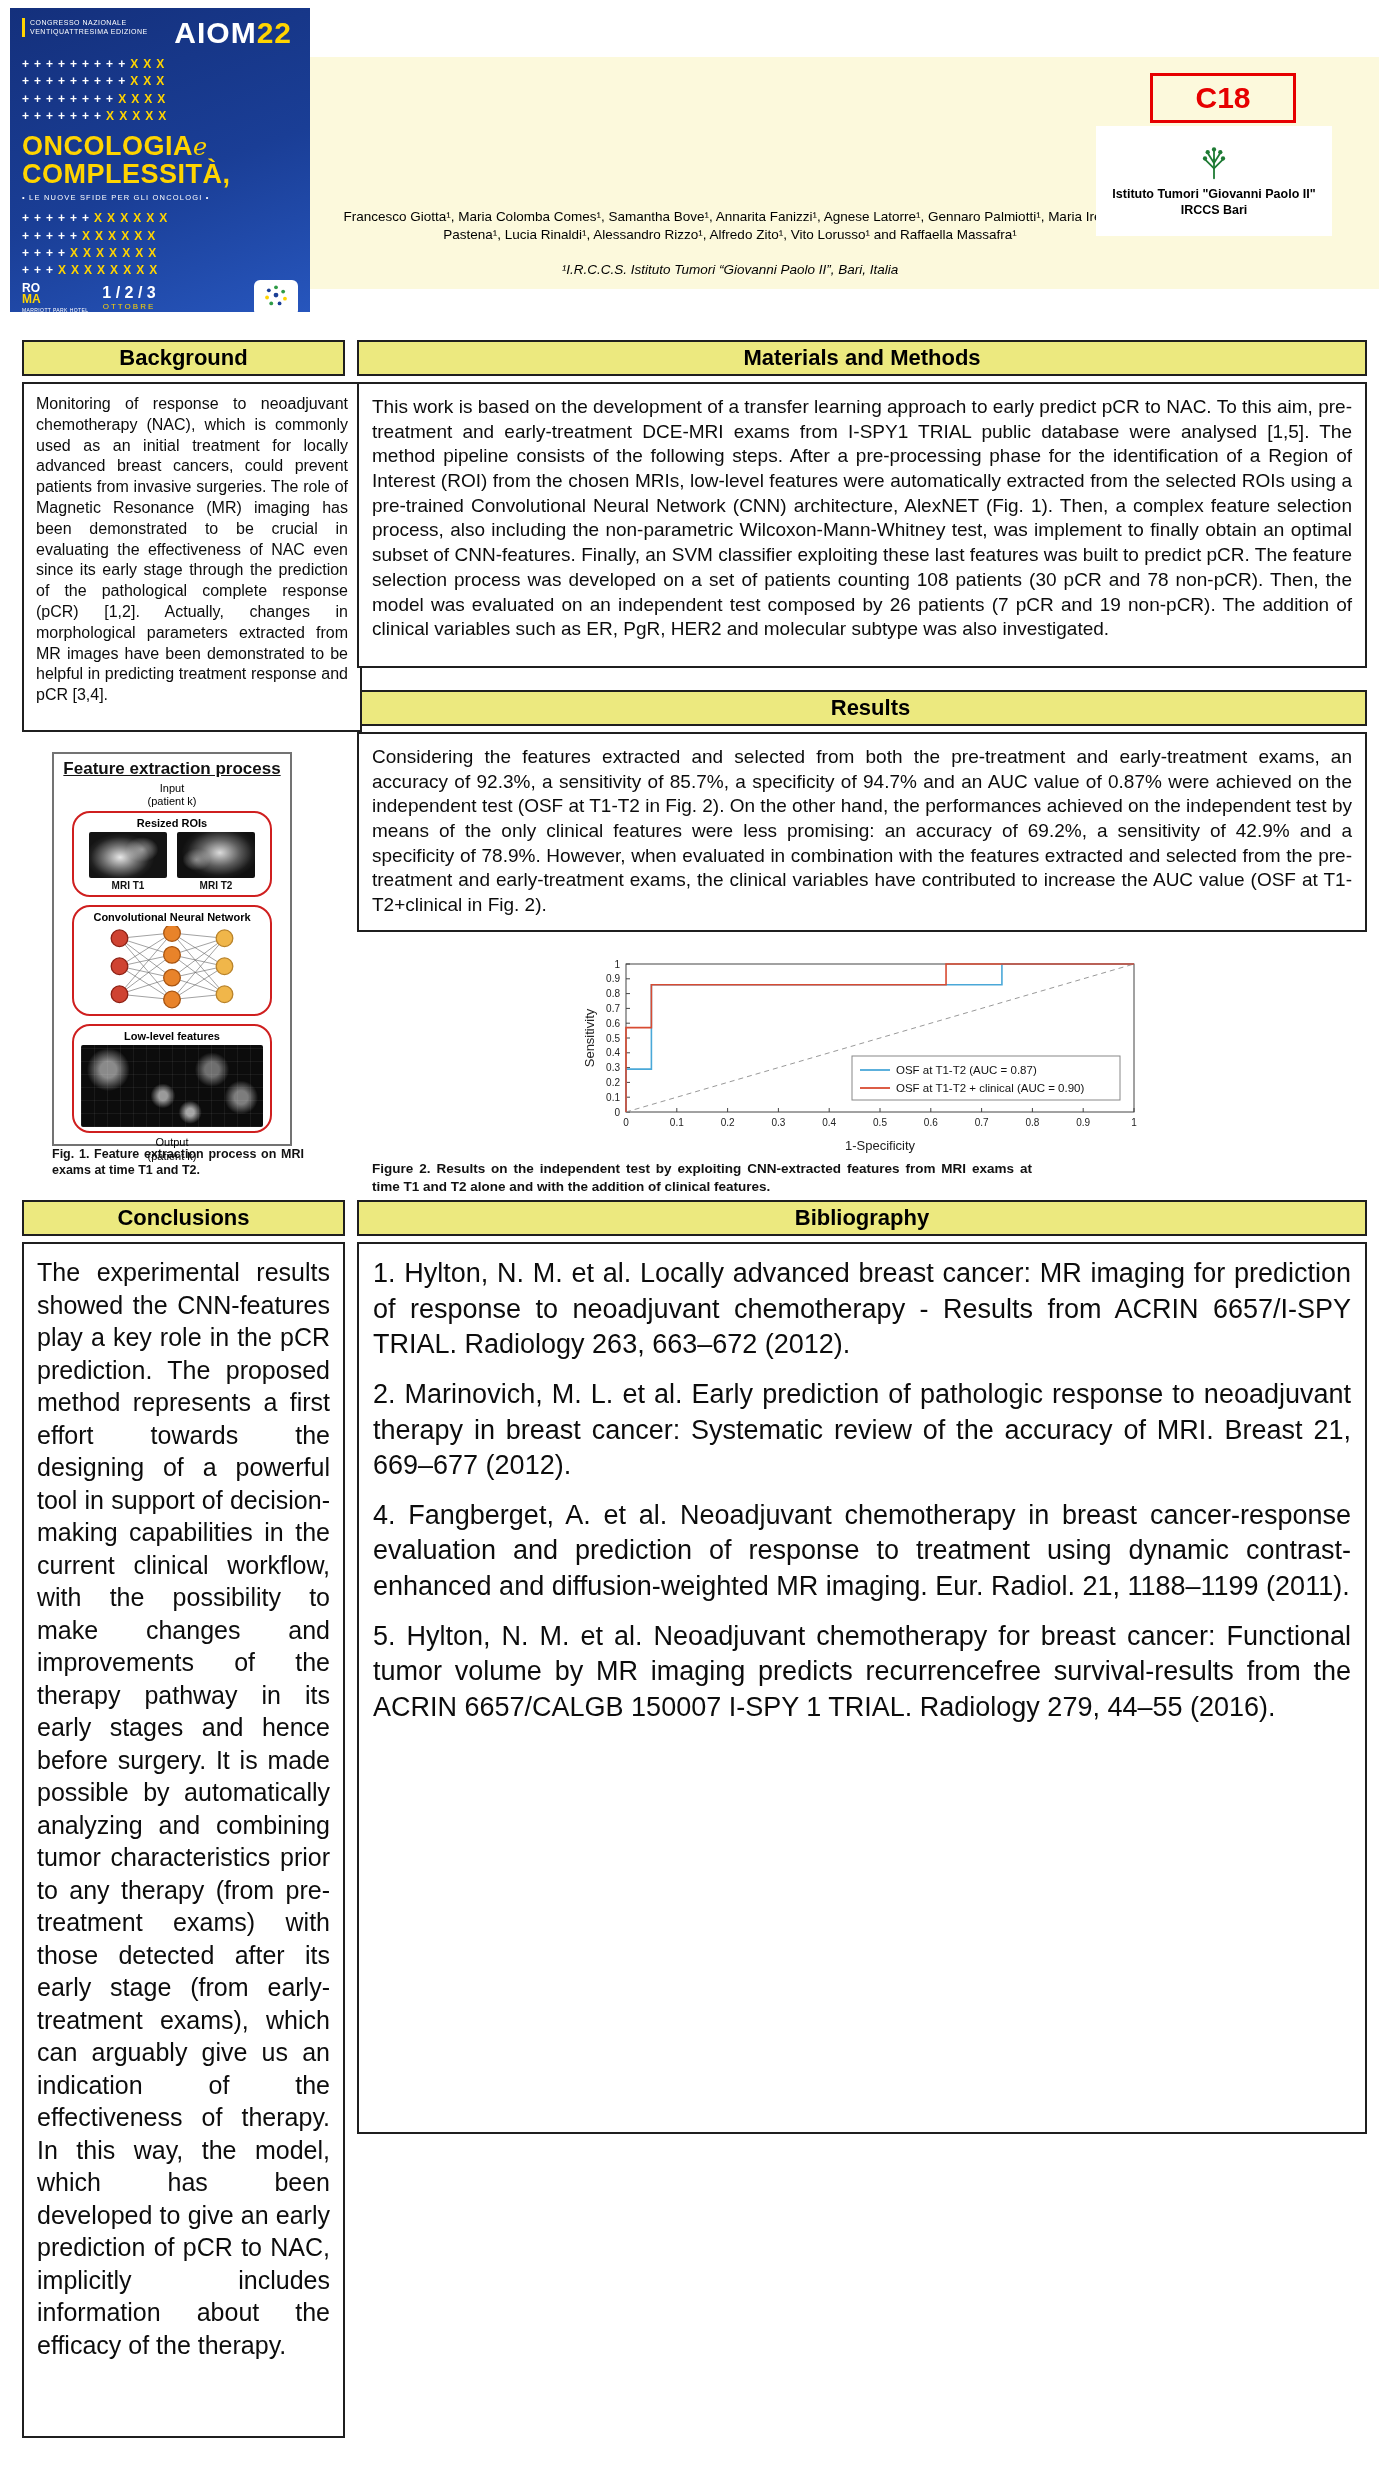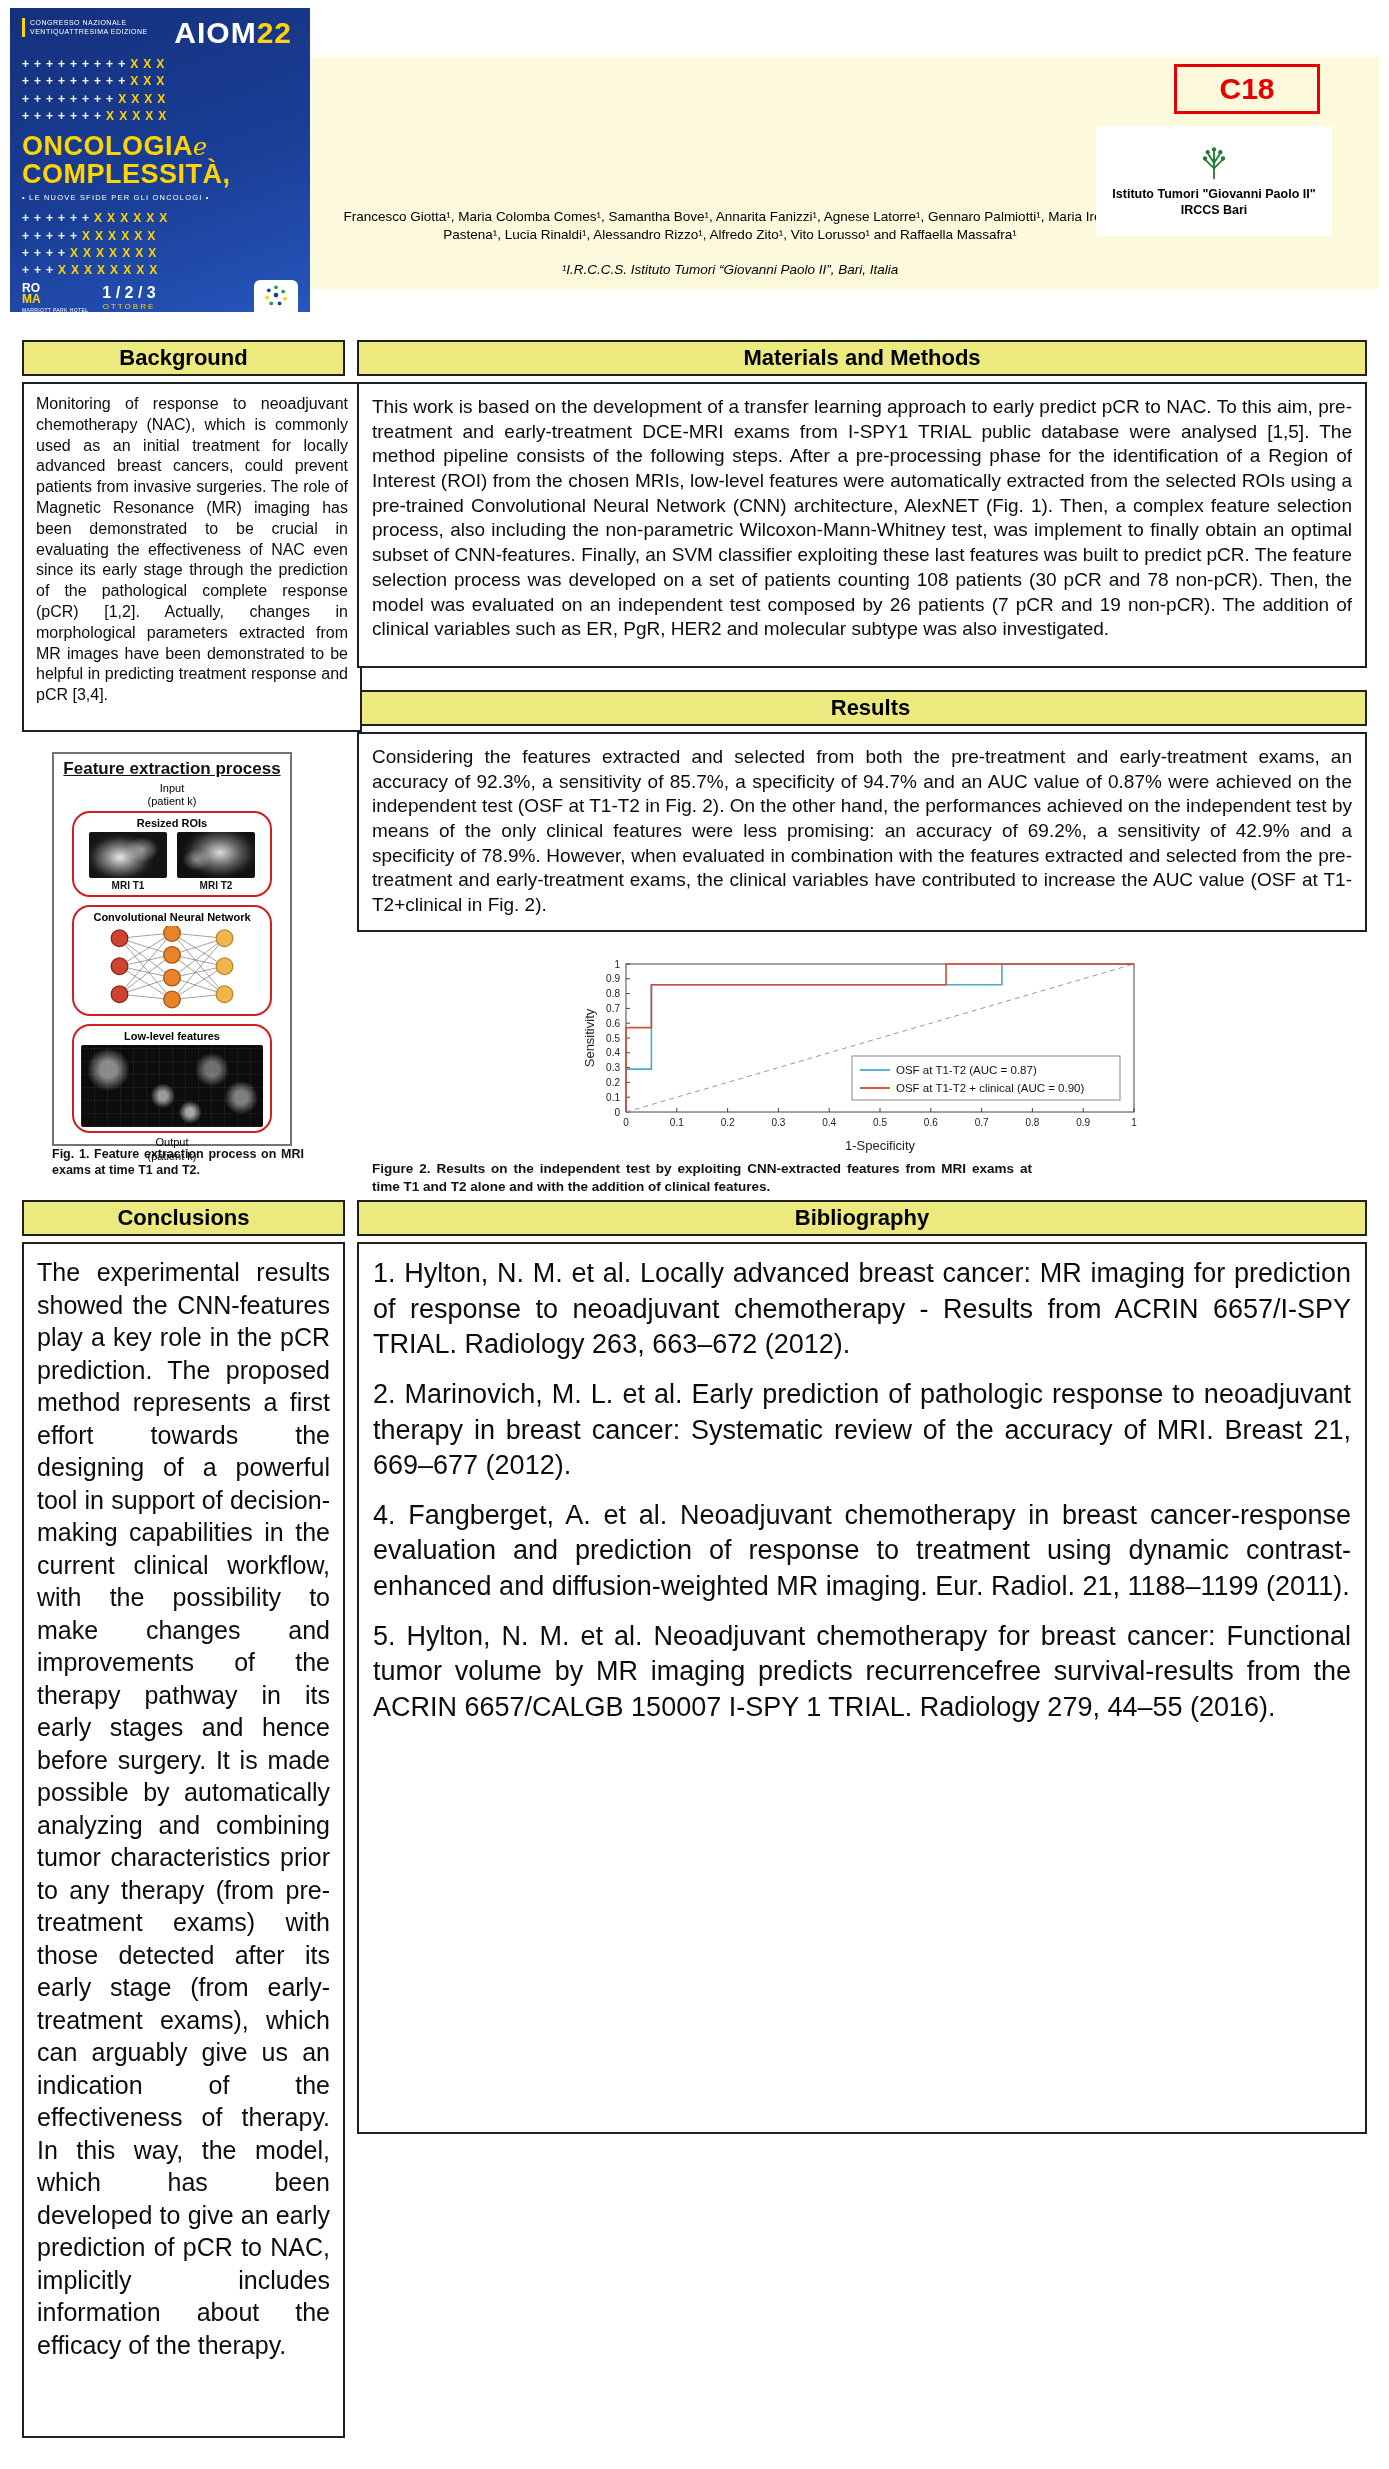--- a/index.html
+++ b/index.html
@@ -27,22 +27,22 @@
   .hotel{font-size:5px;letter-spacing:.4px;margin-top:2px;font-weight:normal;}
   .dates{text-align:center;margin-left:4px;}
   .dates .d{font-size:16px;font-weight:bold;color:#fff;}
   .dates .m{font-size:8px;letter-spacing:2px;color:#ffd400;}
   .aiom-emblem{margin-left:auto;background:#fff;border-radius:6px;width:44px;height:36px;display:flex;align-items:center;justify-content:center;}
 
   .title{position:absolute;left:330px;top:68px;width:800px;text-align:center;
     font-size:30px;font-weight:bold;line-height:1.22;color:#000;}
   .authors{position:absolute;left:320px;top:208px;width:820px;text-align:center;font-size:13.5px;line-height:1.35;color:#000;}
   .affiliation{position:absolute;left:320px;top:262px;width:820px;text-align:center;font-size:13.5px;font-style:italic;color:#000;}
-  .code-box{position:absolute;left:1150px;top:64px;width:140px;height:44px;border:3px solid #e60000;
-    color:#e60000;font-size:30px;font-weight:bold;display:flex;align-items:center;justify-content:center;background:transparent;margin-left:24px;}
+  .code-box{position:absolute;left:1150px;top:73px;width:140px;height:44px;border:3px solid #e60000;
+    color:#e60000;font-size:30px;font-weight:bold;display:flex;align-items:center;justify-content:center;background:transparent;}
   .institute{position:absolute;left:1096px;top:126px;width:236px;height:110px;background:#fff;
     display:flex;flex-direction:column;align-items:center;justify-content:center;gap:2px;text-align:center;}
   .institute .name{font-size:12.5px;font-weight:bold;color:#000;}
   .institute .sub{font-size:12.5px;font-weight:bold;color:#000;}
 
   
   .section-header{position:absolute;background:#ece97f;border:2px solid #1f1f1f;box-sizing:border-box;
     display:flex;align-items:center;justify-content:center;font-weight:bold;font-size:22px;color:#000;}
   .body-box{position:absolute;background:#fff;border:2px solid #1f1f1f;box-sizing:border-box;
     text-align:justify;color:#0c0c0c;}

